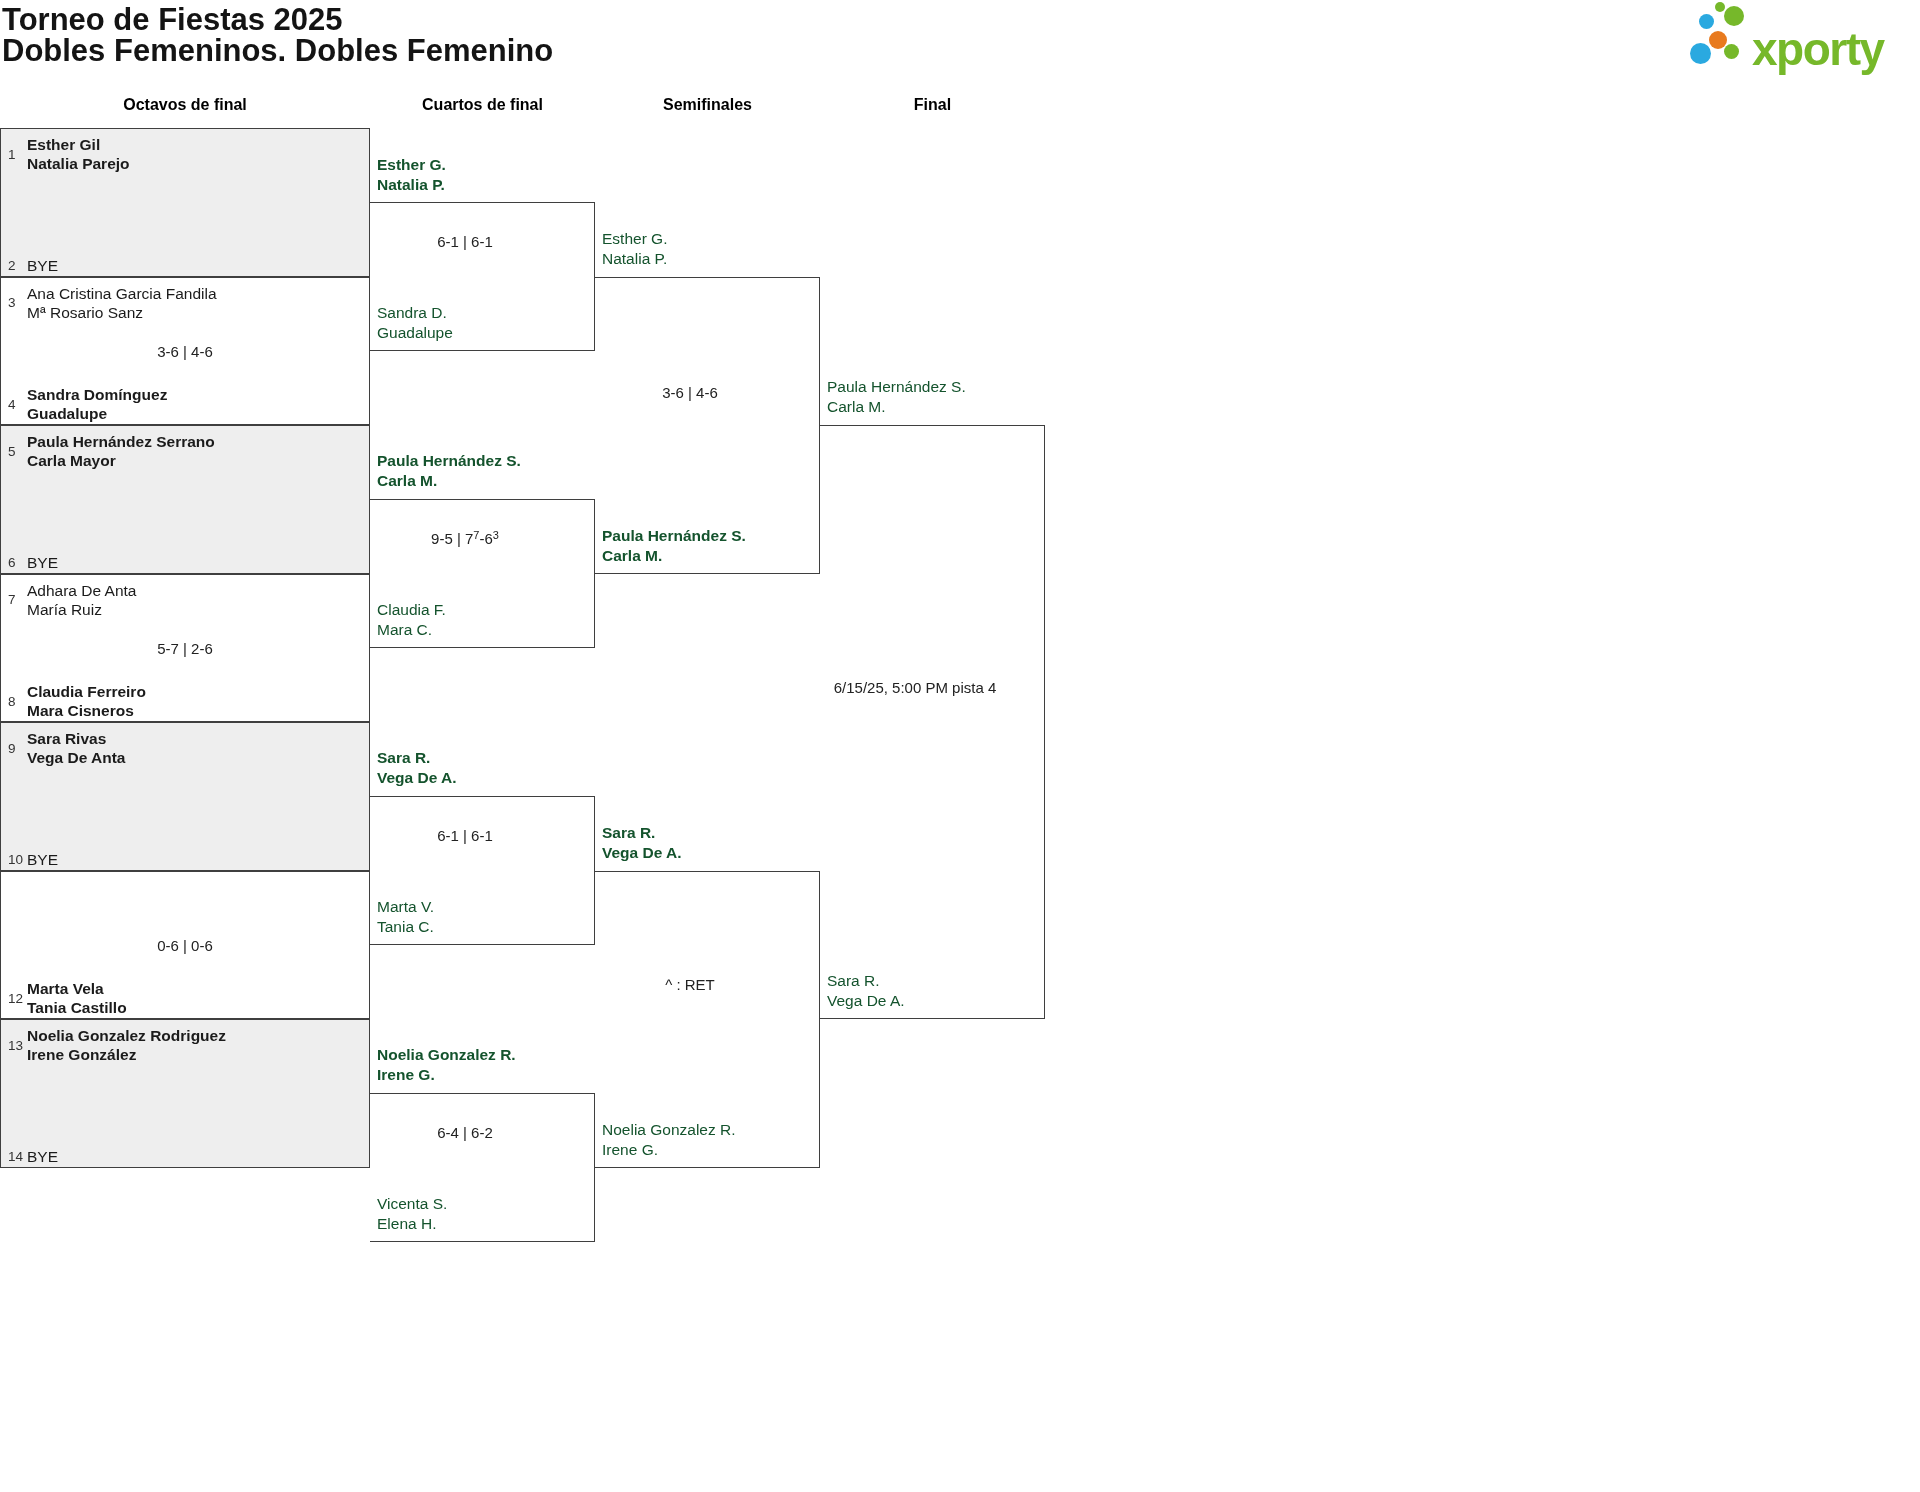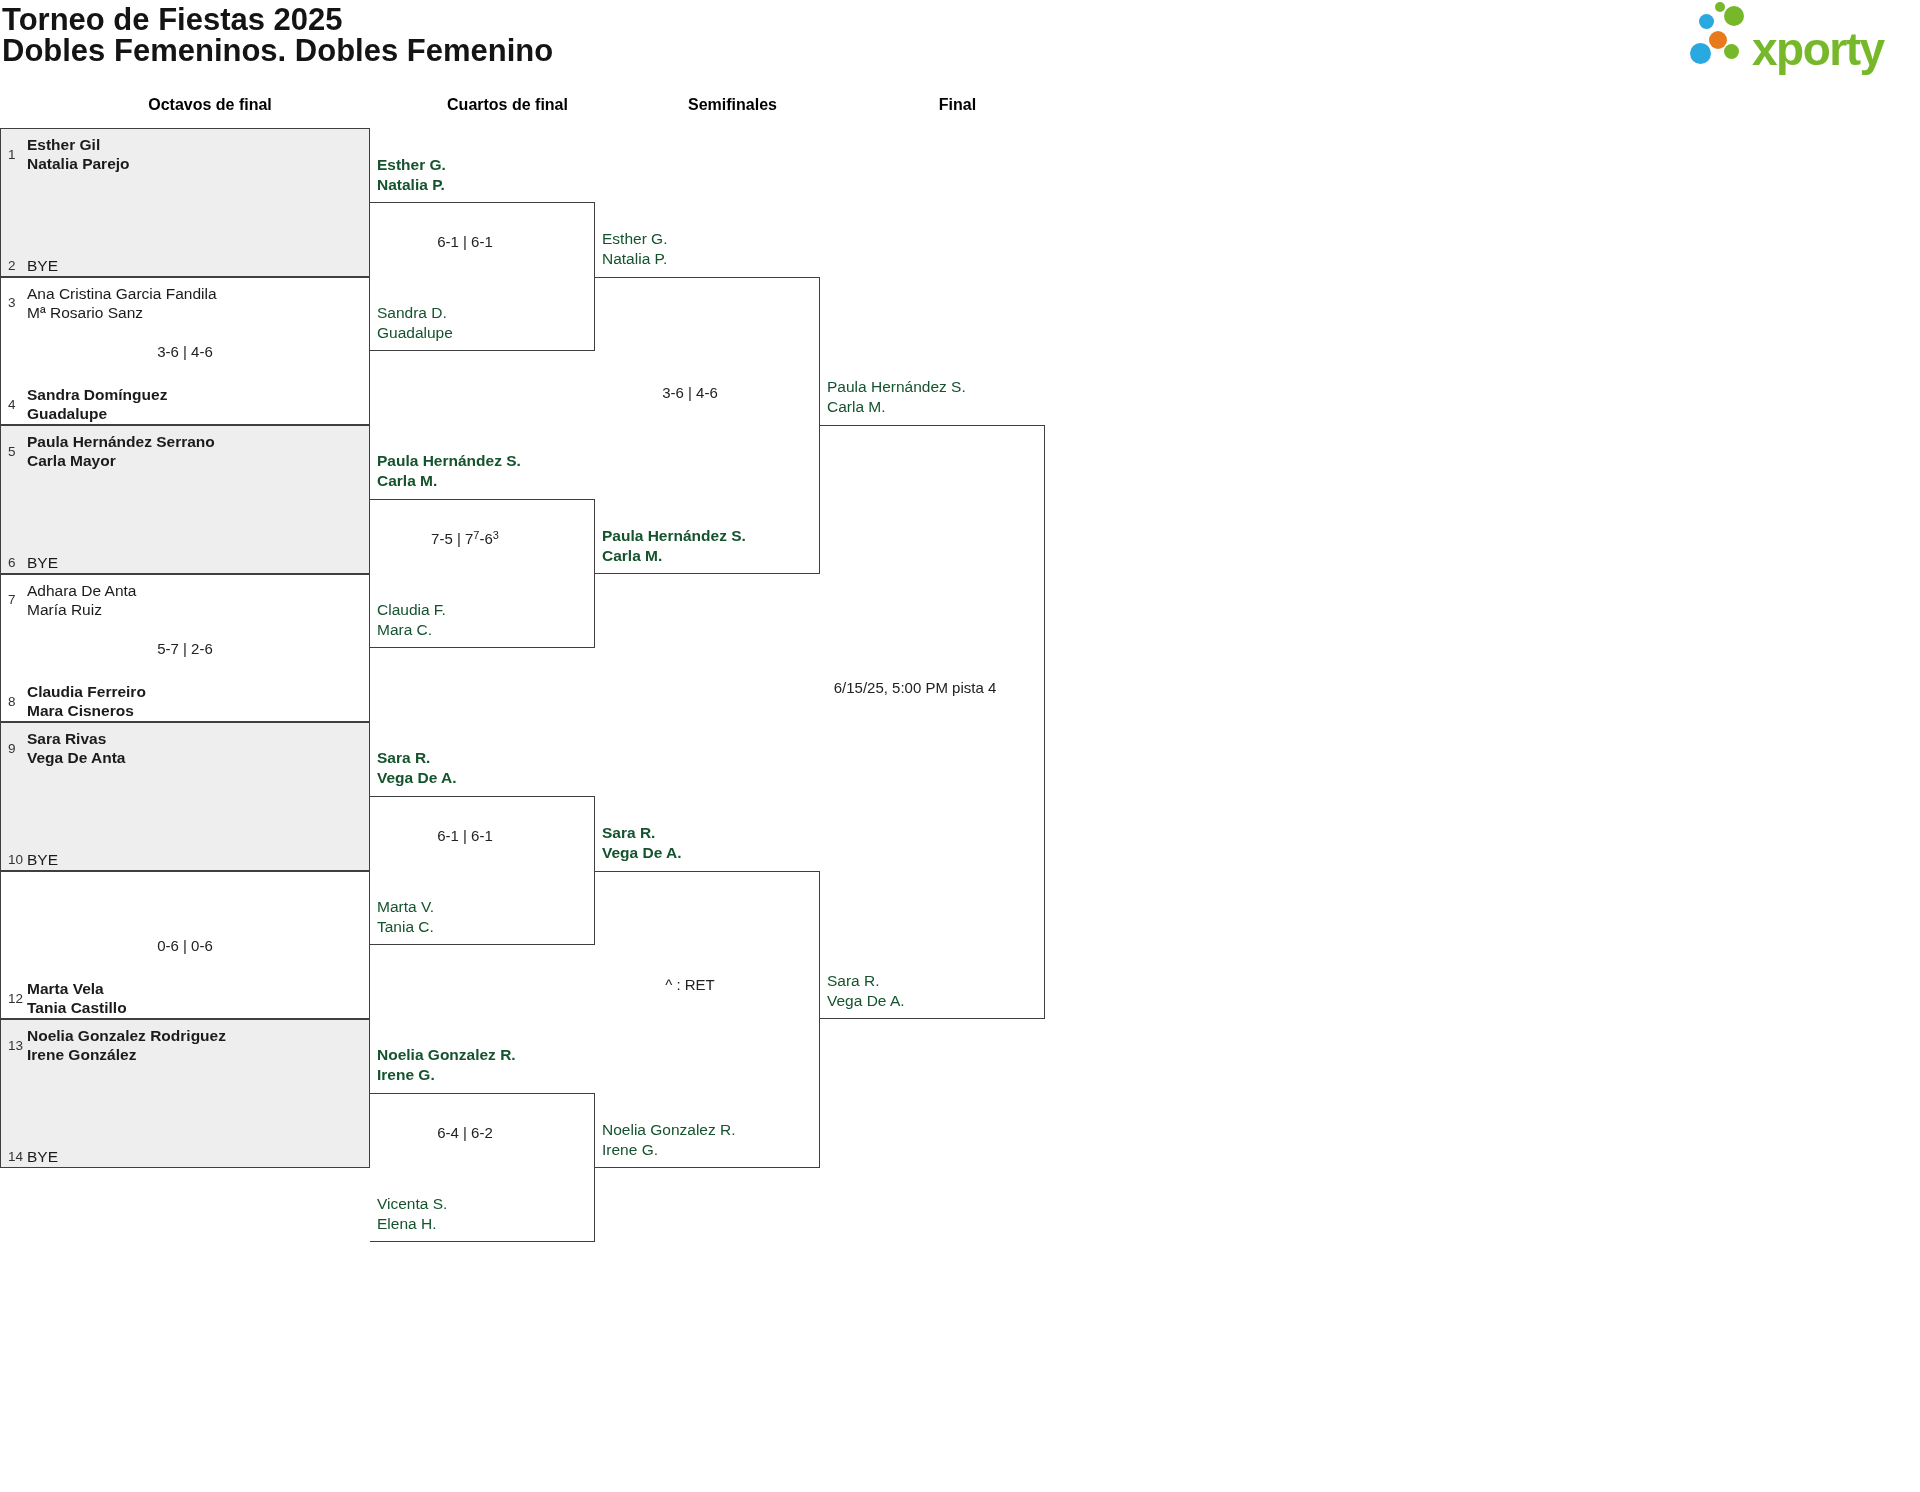--- a/index.html
+++ b/index.html
@@ -6,21 +6,21 @@
   #canvas {
     position:relative; width:1920px; height:1492px; background:#ffffff;
     font-family:"Liberation Sans","DejaVu Sans",sans-serif; color:#1b1b1b;
     overflow:hidden;
   }
   .title { position:absolute; left:2px; top:4px; font-size:31px; line-height:31px; font-weight:600; color:#141414; }
   
   .logo-text { position:absolute; left:1752px; top:6px; font-size:46px; font-weight:700; letter-spacing:-1.5px; color:#76b82a;margin-top:16px; }
   .dot { position:absolute; border-radius:50%; }
   
-  .rhead { position:absolute; top:96px; height:22px; text-align:center; font-size:16px; font-weight:600; color:#000;padding-left:25px; }
+  .rhead { position:absolute; top:96px; height:22px; text-align:center; font-size:16px; font-weight:600; color:#000; }
   
   .m16 { position:absolute; left:0; width:370px; height:148.5px; box-sizing:border-box; border:1px solid #3f3f3f; background:#ffffff; }
   .m16.grey { background:#eeeeee; }
   .slot { position:absolute; left:0; right:4px; display:flex; align-items:center; padding-left:7px; }
   .slot.t { top:6px; }
   .slot.b { bottom:1px; }
   .seed { flex:0 0 19px; font-size:13.5px; color:#333333; }
   .tname { font-size:15.5px; line-height:19px; color:#1b1b1b; }
   .tname.w { font-weight:bold; }
   .s16 { position:absolute; left:0; width:100%; top:50%; transform:translateY(-50%); text-align:center; font-size:15px; color:#222222; }
@@ -211,21 +211,21 @@
   <div class="lbl w" style="left:377px;top:1045px">
       <div>Noelia Gonzalez R.</div>
       <div>Irene G.</div>
     </div>
   <div class="lbl" style="left:377px;top:1194px">
       <div>Vicenta S.</div>
       <div>Elena H.</div>
     </div>
 
   <div class="score" style="left:370px;top:232px">6-1 | 6-1</div>
-  <div class="score" style="left:370px;top:529px"><span>7-5 | 7</span><sup>7</sup><span>-6</span><sup>3</sup></div>
+  <div class="score" style="left:370px;top:529px"><span>9-5 | 7</span><sup>7</sup><span>-6</span><sup>3</sup></div>
   <div class="score" style="left:370px;top:826px">6-1 | 6-1</div>
   <div class="score" style="left:370px;top:1123px">6-4 | 6-2</div>
 
   <div class="lbl" style="left:602px;top:229px">
       <div>Esther G.</div>
       <div>Natalia P.</div>
     </div>
   <div class="lbl w" style="left:602px;top:526px">
       <div>Paula Hernández S.</div>
       <div>Carla M.</div>

